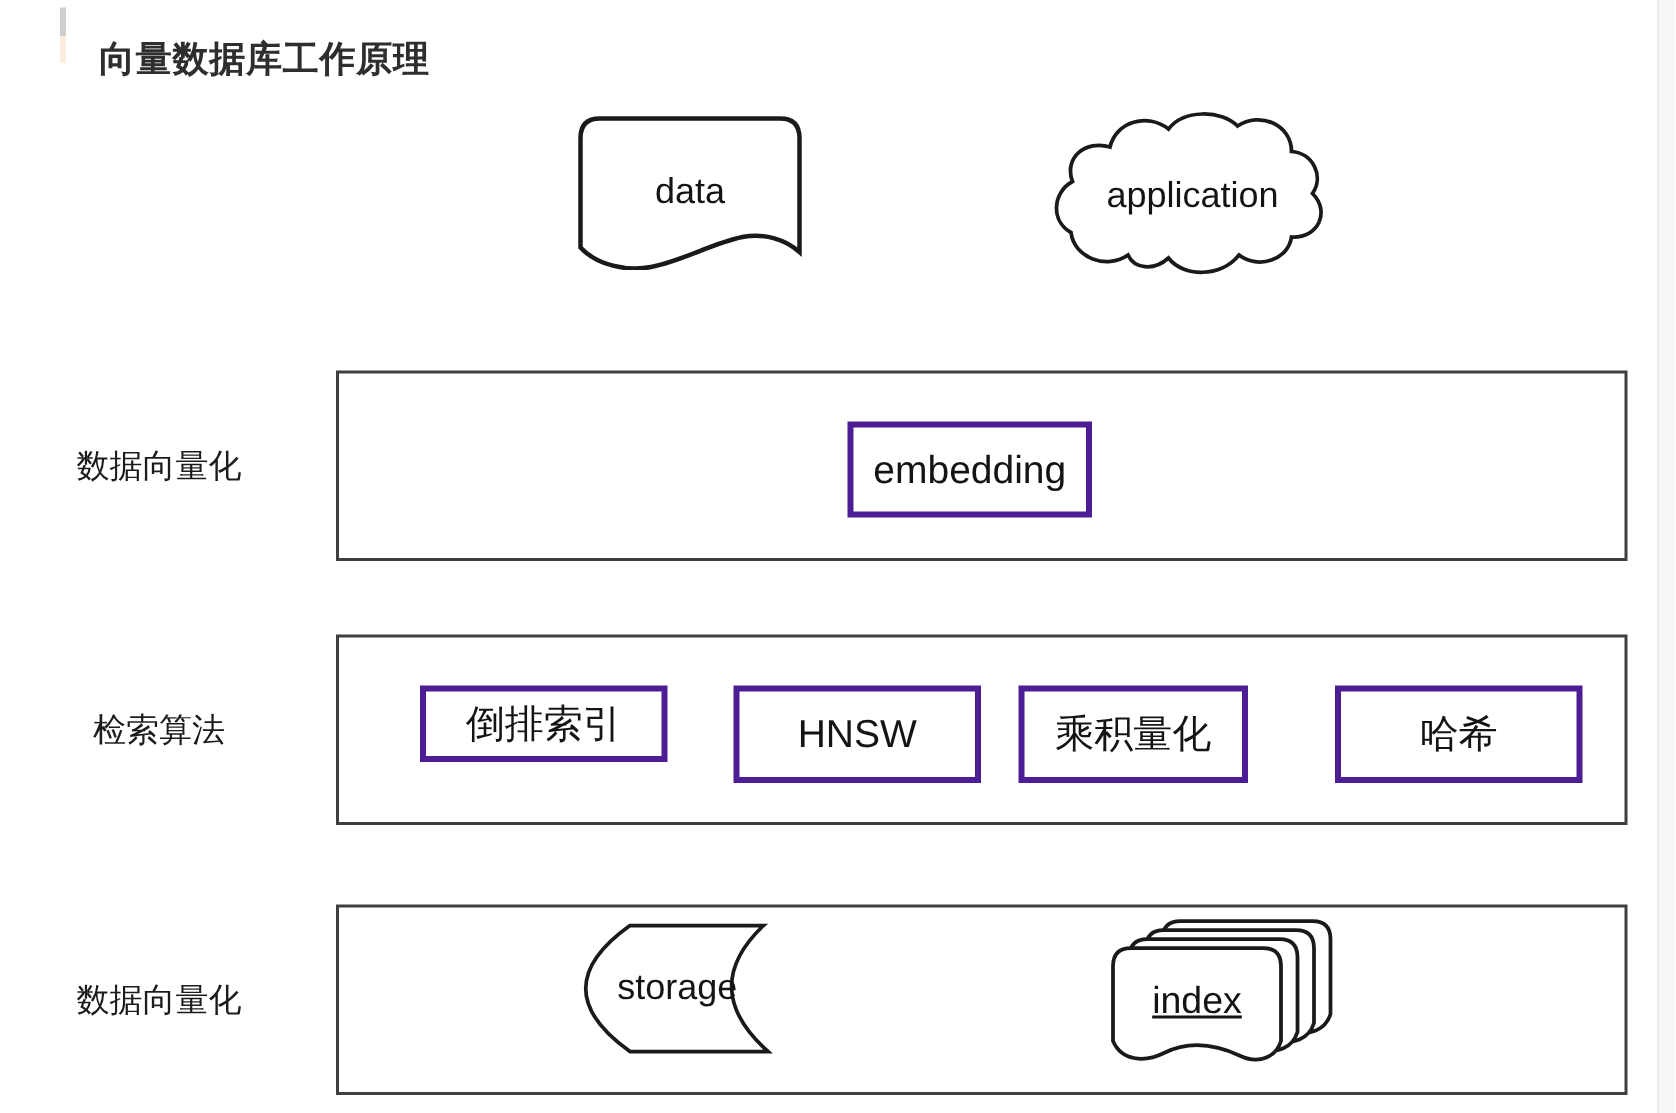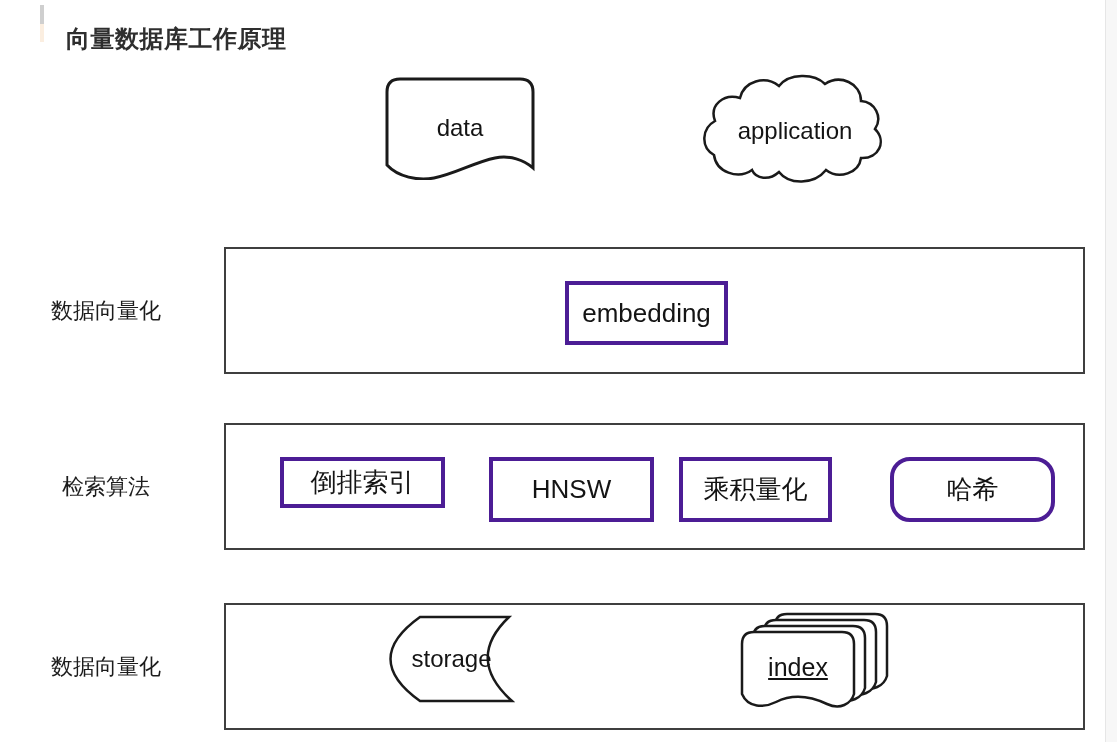--- a/index.html
+++ b/index.html
@@ -27,21 +27,21 @@
   .label-storage       { top:652px; }
 
   
   .inner-box { position:absolute; border:4px solid #4c1d95; background:#fff;
     display:flex; align-items:center; justify-content:center;
     font-size:26px; color:#141414; box-sizing:border-box; white-space:nowrap; }
   .box-embedding { left:565px; top:281px; width:163px; height:64px; }
   .box-r0 { left:256px; top:457px; width:165px; height:51px;margin-left:24px; }
   .box-r1 { left:445px; top:457px; width:165px; height:65px;margin-left:44px; }
   .box-r2 { left:679px; top:457px; width:153px; height:65px; }
-  .box-r3 { left:890px; top:457px; width:165px; height:65px;border-radius:20px; }
+  .box-r3 { left:890px; top:457px; width:165px; height:65px; }
 
   
   .shape { position:absolute; }
   .shape svg { display:block; }
   .shape-label { position:absolute; inset:0; display:flex; align-items:center;
     justify-content:center; font-size:24px; color:#141414; white-space:nowrap; }
   .shape-data        { left:383px; top:76px;  width:154px; height:104px; }
   .shape-application { left:702px; top:70px;  width:186px; height:122px; }
   .shape-storagecyl  { left:385px; top:614px; width:133px; height:90px; }
   .shape-index       { left:740px; top:612px; width:150px; height:102px; }

